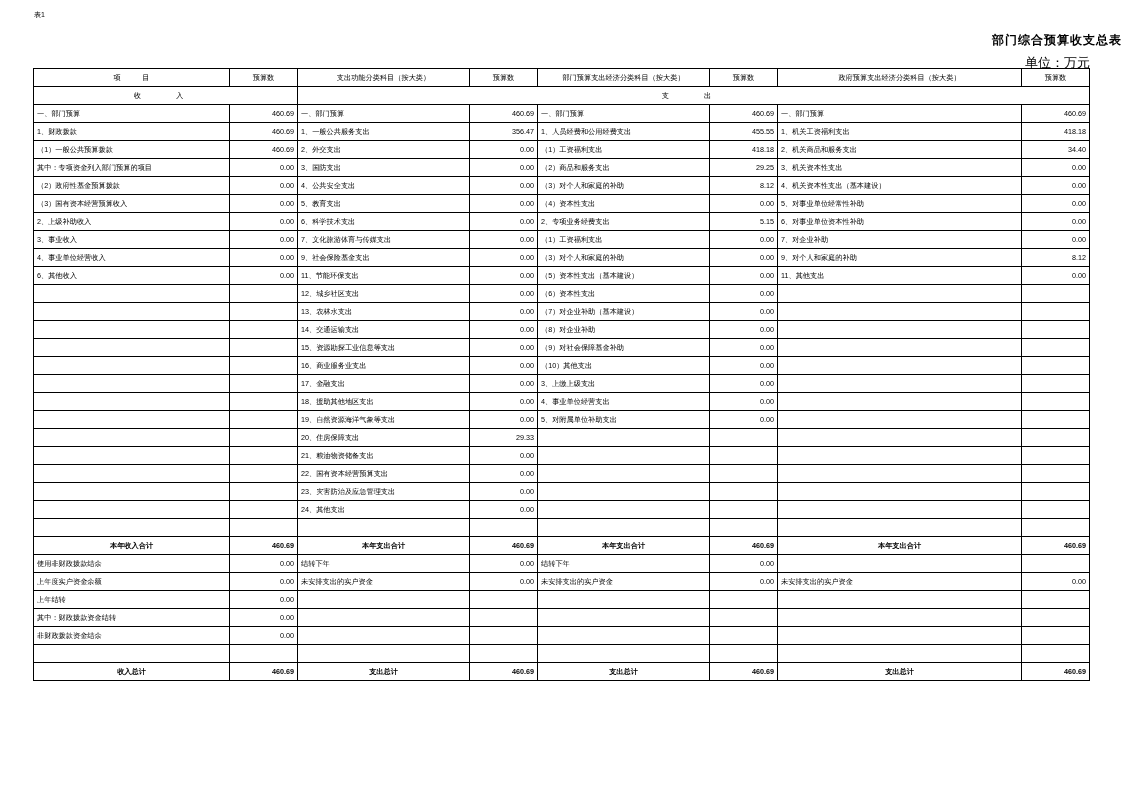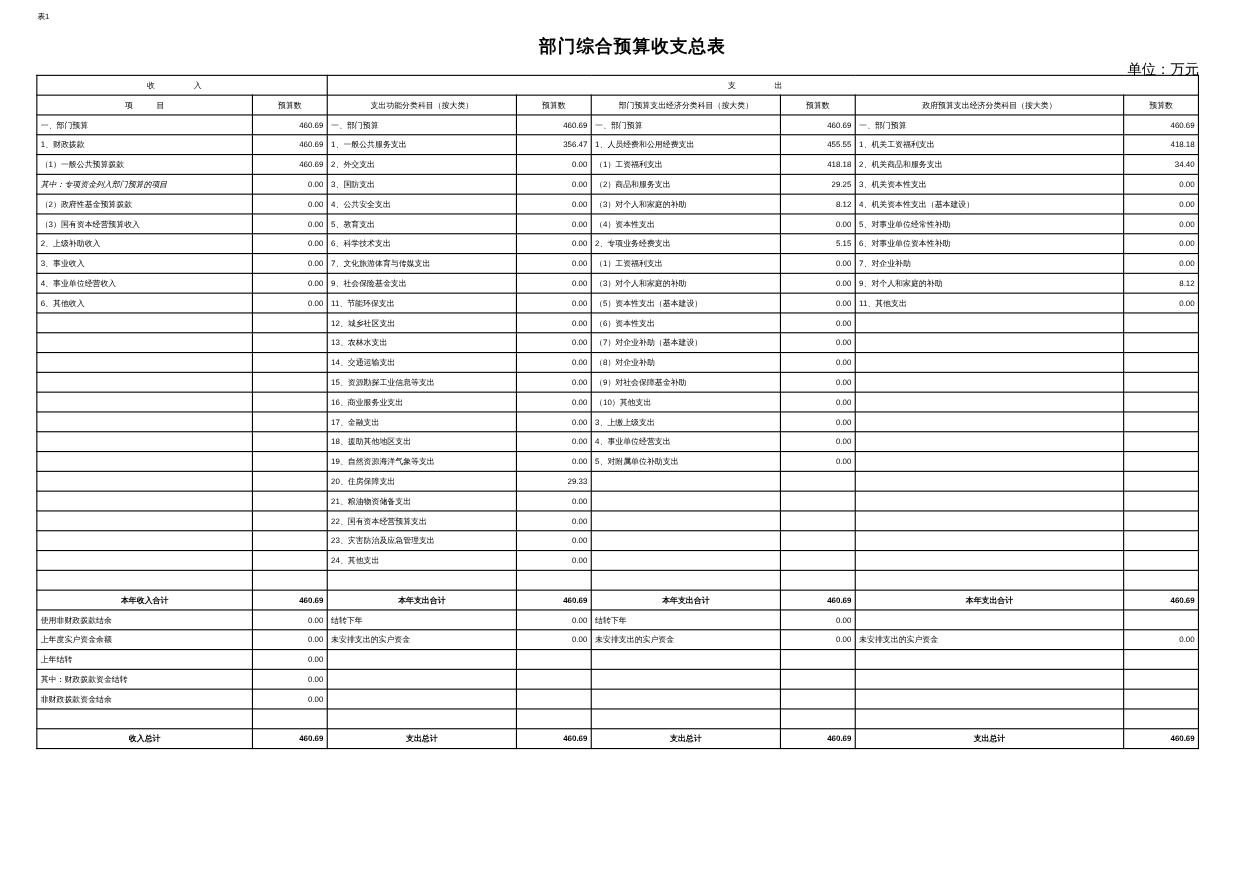--- a/index.html
+++ b/index.html
@@ -27,22 +27,22 @@
     left: 34px;
     top: 10px;
     font-size: 7px;
     color: #000;
   }
   .doc-title {
     position: absolute;
     left: 0;
     right: 0;
     top: 32px;
-    text-align: center;
-    font-size: 16px;
+    text-align: right;
+    font-size: 12px;
     font-weight: bold;
     letter-spacing: 1px;
     margin-left: 28px;
   }
   .unit-note {
     position: absolute;
     right: 32px;
     top: 54px;
     font-size: 13px;
   }
@@ -72,21 +72,21 @@
     font-weight: normal;
     height: 19px;
   }
   .grouphd {
     text-align: center;
     letter-spacing: 14px;
     height: 19px;
   }
   .indent1 { padding-left: 10px; }
   .indent2 { padding-left: 18px; }
-  .indent3 { padding-left: 26px; font-style: italic; }
+  .indent3 { padding-left: 26px; }
   .empty { height: 17px; }
   .totalrow td { font-weight: bold; }
   .thickline td { border-top: 1.2px solid #000; }
   col.c-a { width: 196px; }
   col.c-b { width: 68px; }
   col.c-c { width: 172px; }
   col.c-d { width: 68px; }
   col.c-e { width: 172px; }
   col.c-f { width: 68px; }
   col.c-g { width: 244px; }
@@ -107,34 +107,34 @@
         <col class="c-b">
         <col class="c-c">
         <col class="c-d">
       <col class="c-e">
         <col class="c-f">
         <col class="c-g">
         <col class="c-h">
     </colgroup>
     <tbody id="table-body">
         <tr>
-          <td class="grouphd" colspan="2">收　入</td>
-          <td class="grouphd" colspan="6">支　出</td>
-        </tr>
-        <tr>
           <td class="hd">项　　　目</td>
           <td class="hd">预算数</td>
           <td class="hd">支出功能分类科目（按大类）</td>
           <td class="hd">预算数</td>
           <td class="hd">部门预算支出经济分类科目（按大类）</td>
           <td class="hd">预算数</td>
           <td class="hd">政府预算支出经济分类科目（按大类）</td>
           <td class="hd">预算数</td>
         </tr>
         <tr>
+          <td class="grouphd" colspan="2">收　入</td>
+          <td class="grouphd" colspan="6">支　出</td>
+        </tr>
+        <tr>
           <td class="lft">一、部门预算</td>
           <td class="rgt">460.69</td>
           <td class="lft">一、部门预算</td>
           <td class="rgt">460.69</td>
           <td class="lft">一、部门预算</td>
           <td class="rgt">460.69</td>
           <td class="lft">一、部门预算</td>
           <td class="rgt">460.69</td>
         </tr>
         <tr>

